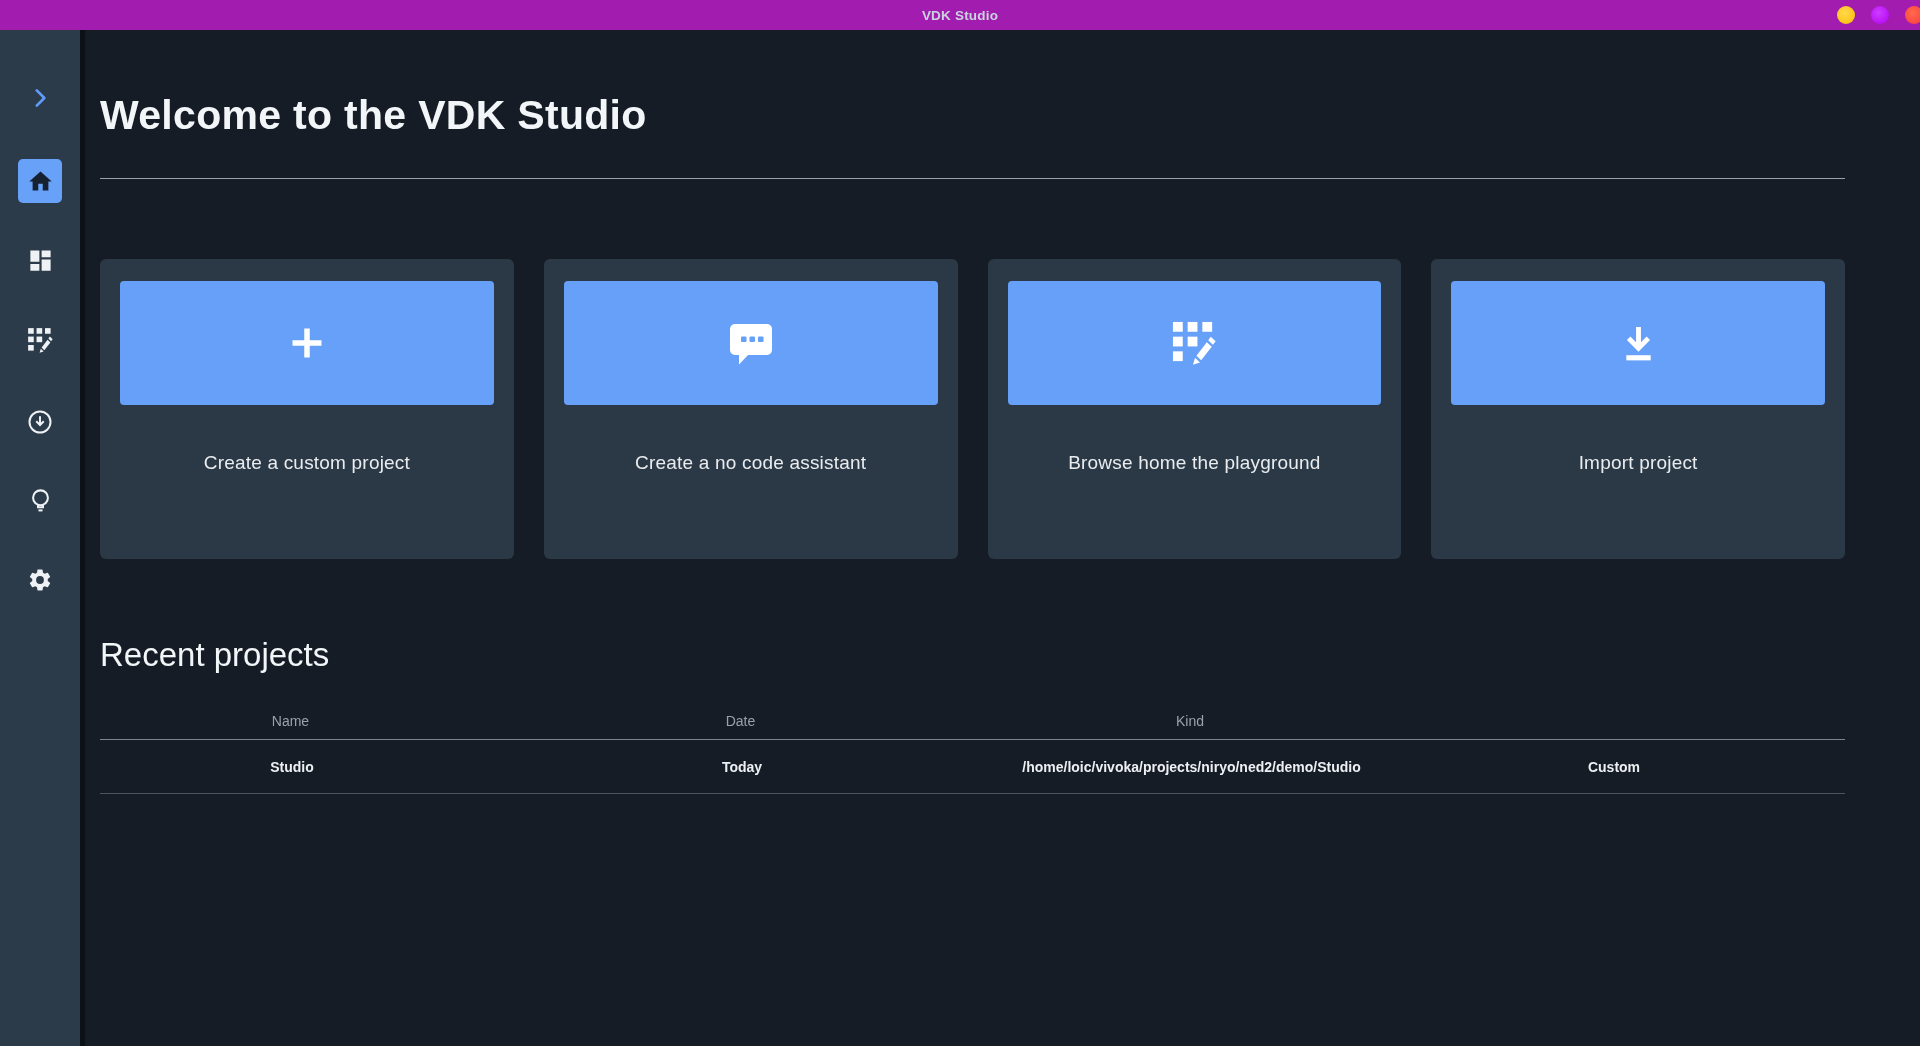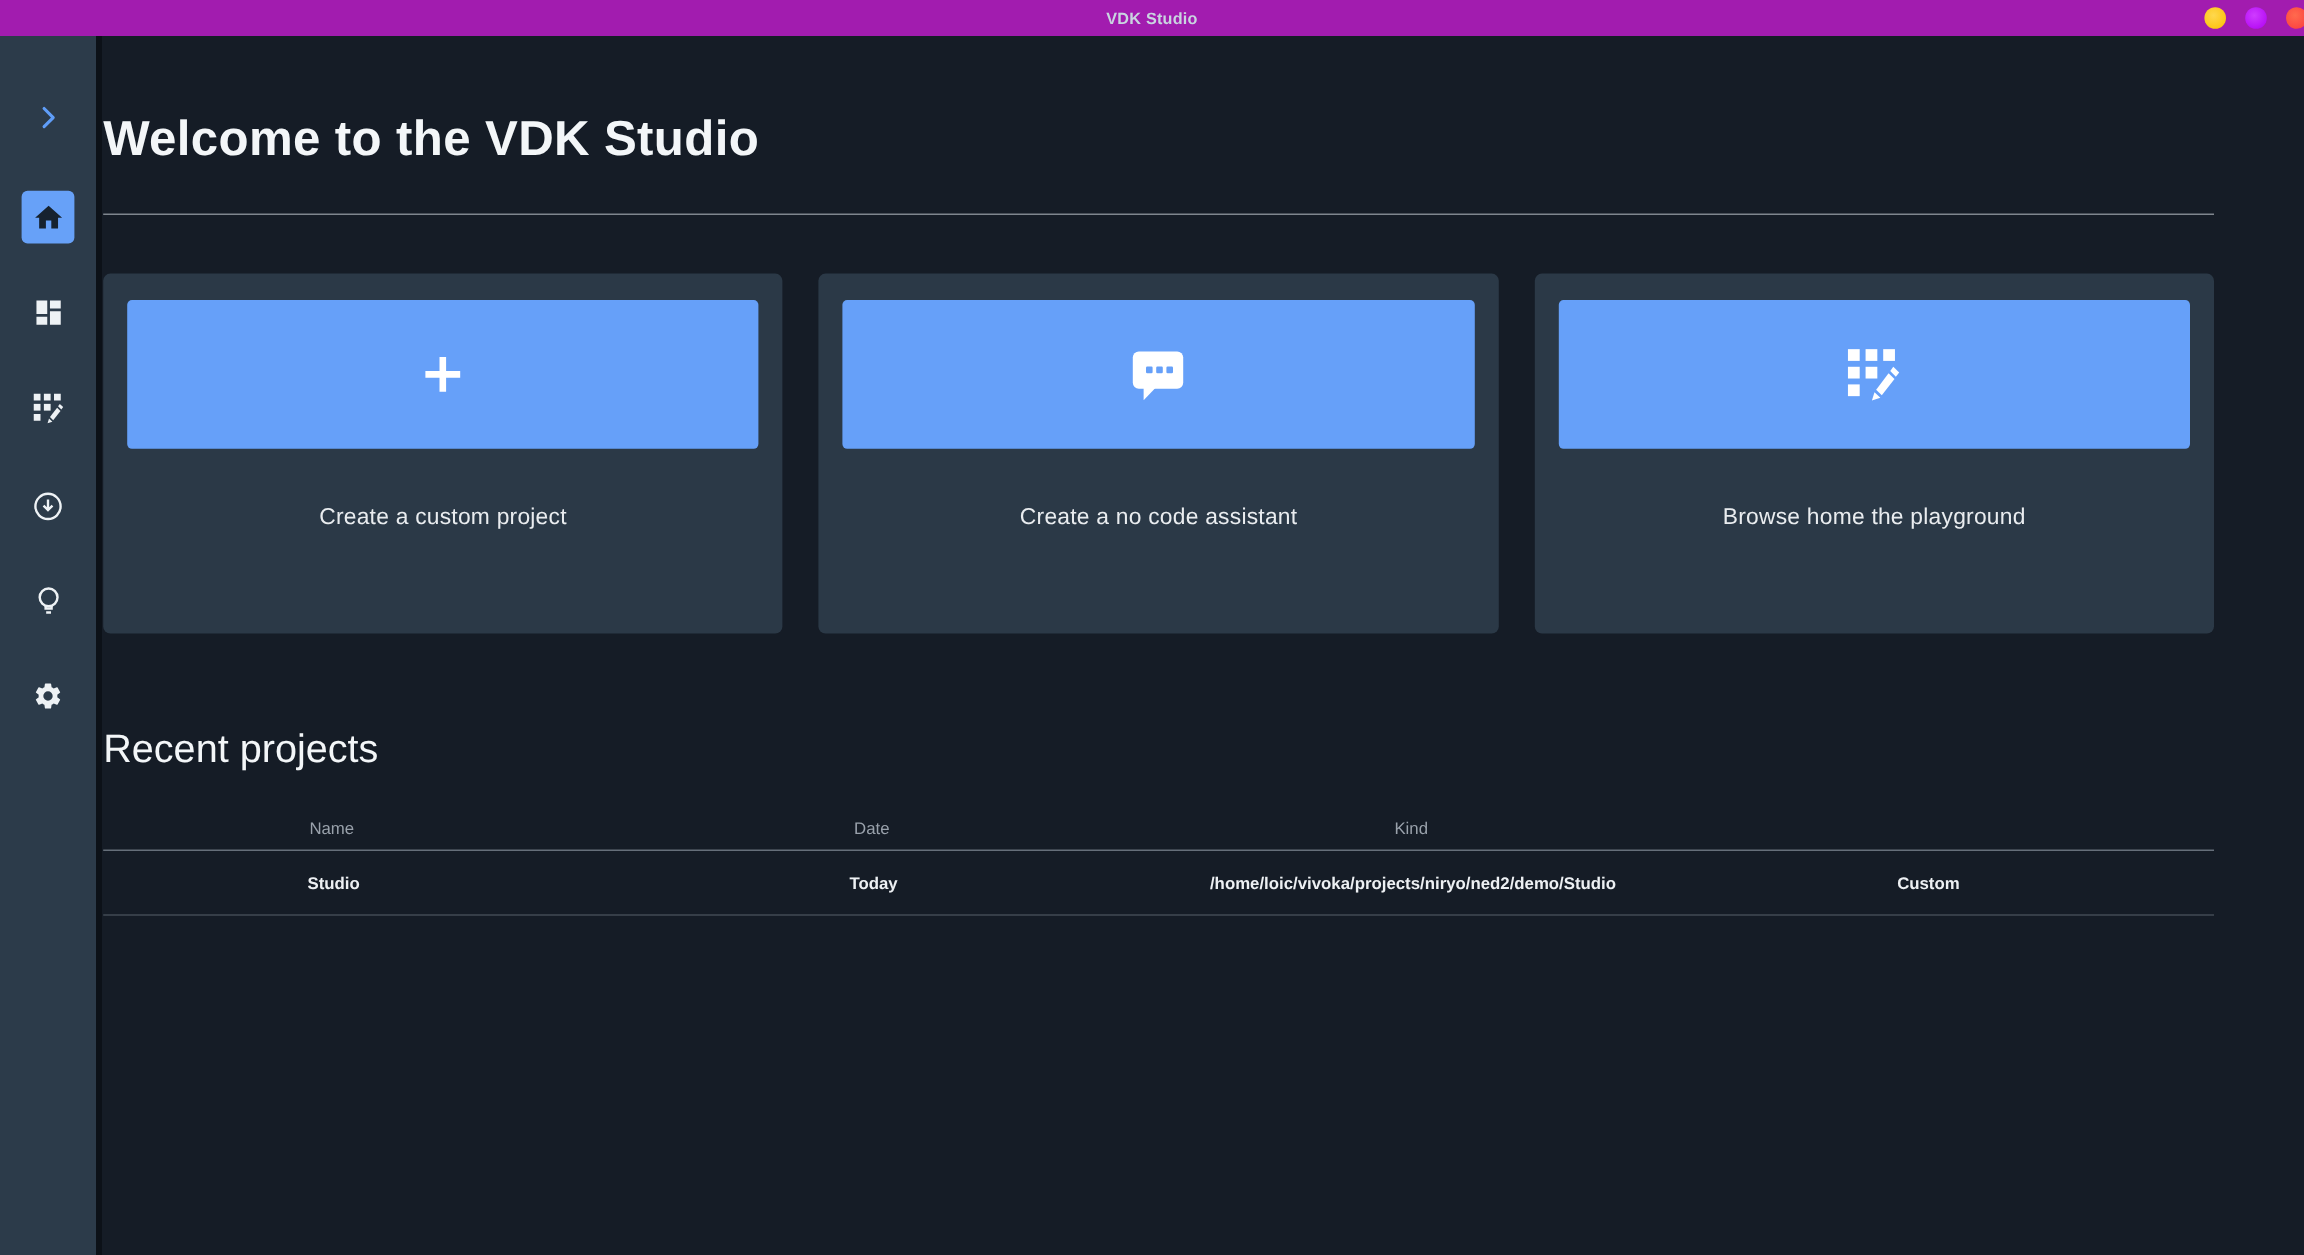--- a/index.html
+++ b/index.html
@@ -28,31 +28,31 @@
   .side-item {
     position:absolute; left:0; width:80px;
     display:flex; justify-content:center; align-items:center; cursor:pointer;
   }
   .home-btn {
     position:absolute; left:18px; top:129px; width:44px; height:44px;
     background:#67a1f8; border-radius:5px;
     display:flex; align-items:center; justify-content:center; cursor:pointer;
   }
   
-  main { flex:1; padding:0 75px 0 1px; }
+  main { flex:1; padding:0 75px 0 15px; }
   h1 {
     margin:62px 0 0; font-size:41px; line-height:47px;
     color:#f3f6f8; font-weight:bold; letter-spacing:.3px;
   }
   .divider { border:none; border-top:1px solid #9aa1a9; margin:39px 0 0; }
   
   .cards { display:flex; gap:30px; margin-top:49px; }
   .card {
     flex:1; height:300px; background:#2b3947; border-radius:6px;
-    padding:22px 20px 0; box-sizing:border-box; cursor:pointer;
+    padding:22px 20px 0; box-sizing:border-box; cursor:pointer;margin-top:31px;
   }
   .banner {
     height:124px; background:#66a0f9; border-radius:4px;
     display:flex; align-items:center; justify-content:center;
   }
   .card-label {
     margin-top:47px; text-align:center; color:#e9ecef; font-size:19px; letter-spacing:.2px;
   }
   
   h2 { margin:76px 0 0; font-size:33px; line-height:40px; color:#f3f6f8; font-weight:normal; }
@@ -195,20 +195,31 @@
               <rect x="1" y="16" width="5" height="5"></rect>
               <path d="M11.2 22.9l1.1-3.6 2.5 2.4-3.6 1.2z"></path>
               <path d="M13 18.3l5.3-7 2.5 2.4-5.4 6.9z"></path>
               <path d="M19 10.3l1.3-1.8 2.5 2.4-1.4 1.8z"></path>
             </svg>
           </span>
         </div>
         <div class="card-label">Browse home the playground</div>
       </div>
 
+      <div class="card">
+        <div class="banner">
+          <span>
+            <svg width="45" height="45" viewBox="0 0 48 48">
+              <path d="M24 6.5v21.5M13.5 18.5L24 29l10.5-10.5" fill="none" stroke="#fff" stroke-width="5.2"></path>
+              <rect x="11" y="36.5" width="26" height="5.5" fill="#fff"></rect>
+            </svg>
+          </span>
+        </div>
+        <div class="card-label">Import project</div>
+      </div>
 
     </div>
 
     <h2>Recent projects</h2>
 
     <div class="table">
       <div class="thead">
         <div class="th">Name</div>
         <div class="th">Date</div>
         <div class="th">Kind</div>

